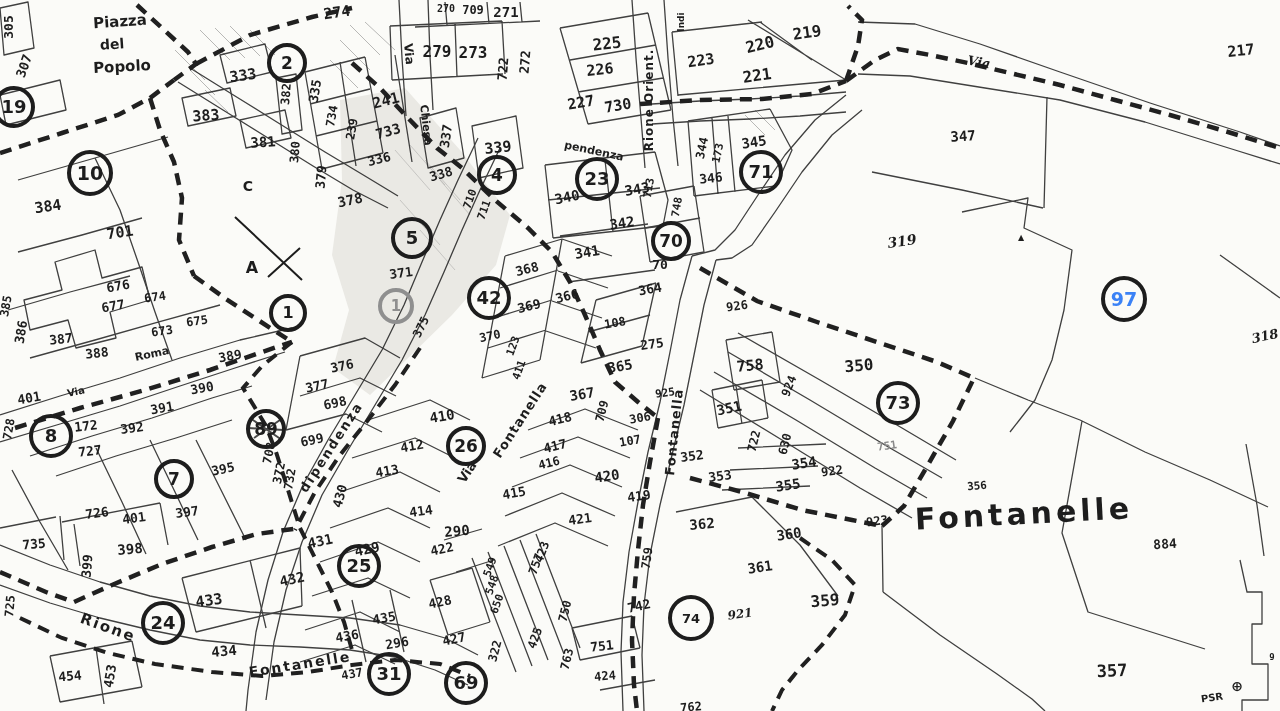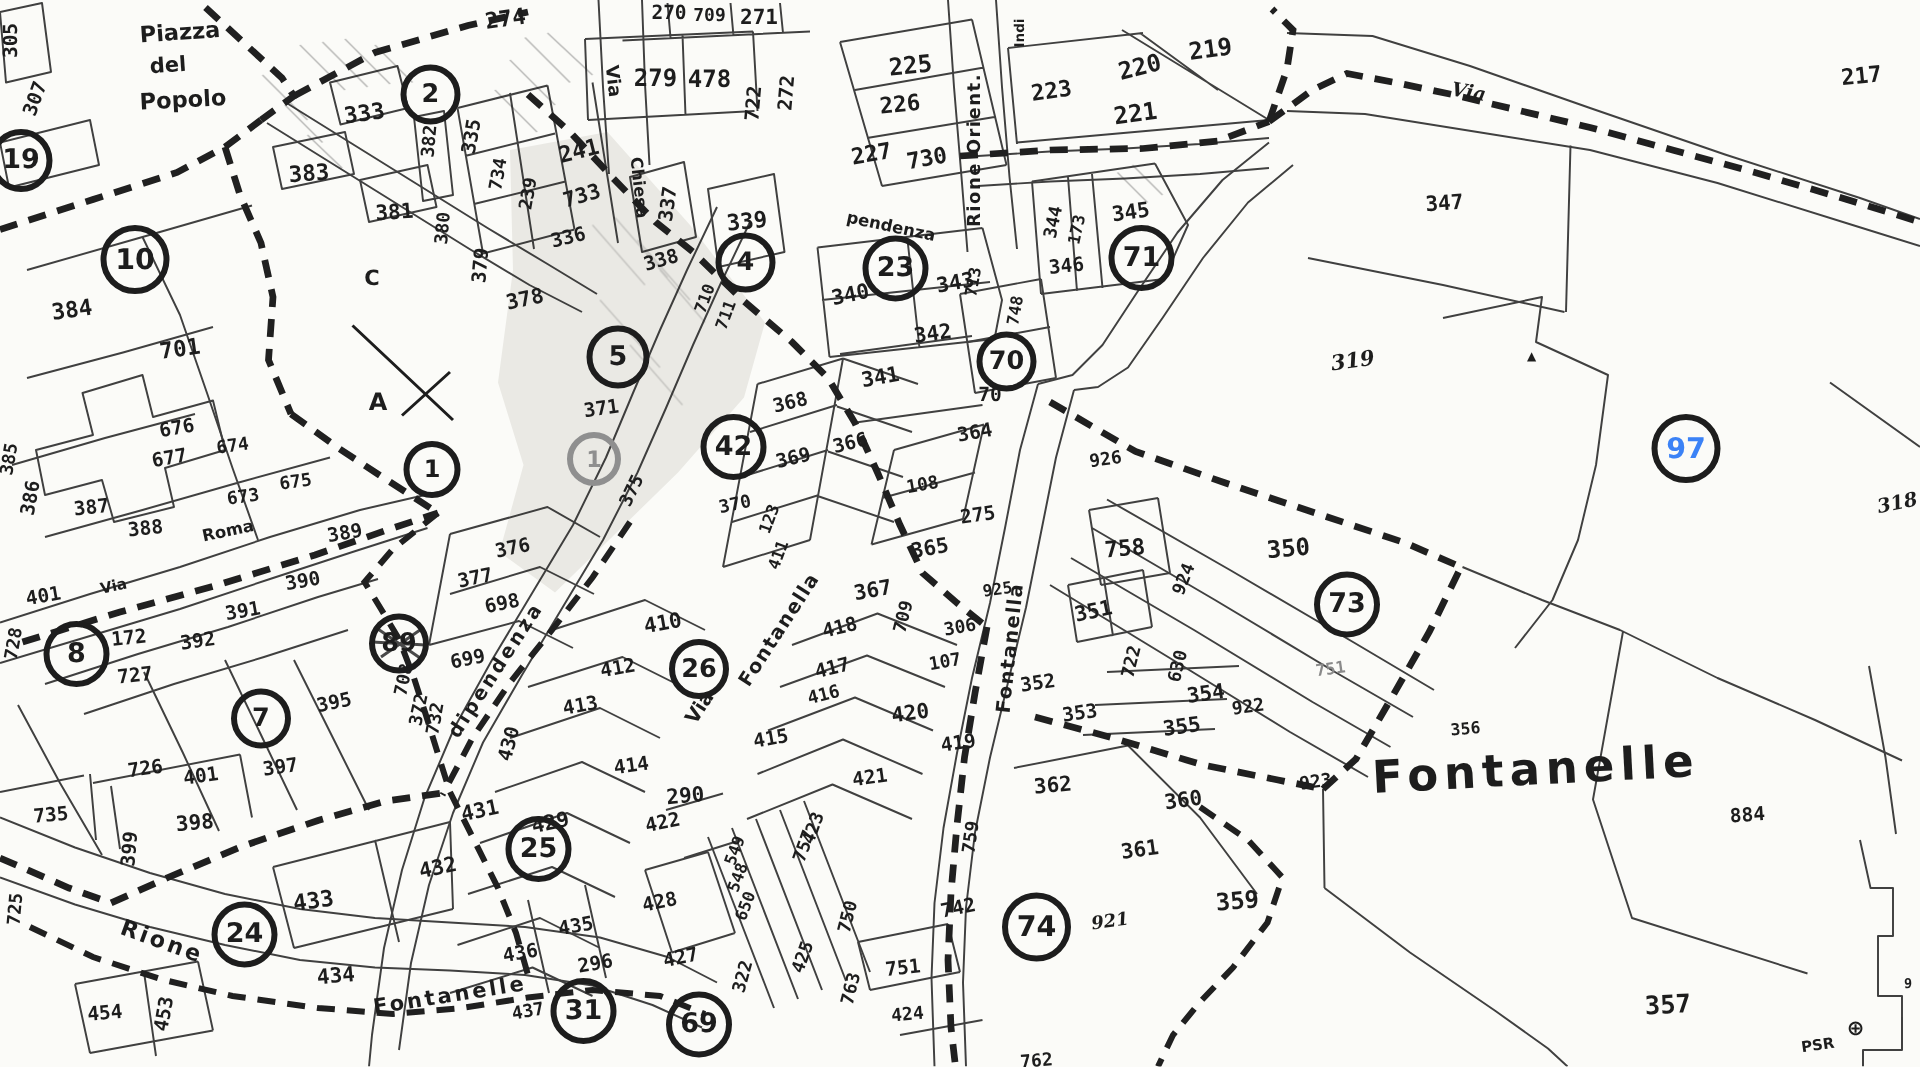--- a/index.html
+++ b/index.html
@@ -145,25 +145,25 @@
       <span class="lb" style="left: 8px; top: 27px; font-size: 13px; transform: translate(-50%, -50%) rotate(-90deg); color: rgb(29, 29, 29);">305</span>
       <span class="lb" style="left: 24px; top: 66px; font-size: 13px; transform: translate(-50%, -50%) rotate(-70deg); color: rgb(29, 29, 29);">307</span>
       <span class="lb" style="left: 243px; top: 76px; font-size: 15px; transform: translate(-50%, -50%) rotate(-8deg); color: rgb(29, 29, 29);">333</span>
       <span class="lb" style="left: 206px; top: 116px; font-size: 15px; transform: translate(-50%, -50%) rotate(-4deg); color: rgb(29, 29, 29);">383</span>
       <span class="lb" style="left: 286px; top: 94px; font-size: 12px; transform: translate(-50%, -50%) rotate(-85deg); color: rgb(29, 29, 29);">382</span>
       <span class="lb" style="left: 263px; top: 142px; font-size: 14px; transform: translate(-50%, -50%) rotate(-4deg); color: rgb(29, 29, 29);">381</span>
       <span class="lb" style="left: 295px; top: 152px; font-size: 12px; transform: translate(-50%, -50%) rotate(-85deg); color: rgb(29, 29, 29);">380</span>
       <span class="lb" style="left: 350px; top: 200px; font-size: 14px; transform: translate(-50%, -50%) rotate(-12deg); color: rgb(29, 29, 29);">378</span>
       <span class="lb" style="left: 321px; top: 177px; font-size: 13px; transform: translate(-50%, -50%) rotate(-85deg); color: rgb(29, 29, 29);">379</span>
       <span class="lb" style="left: 337px; top: 13px; font-size: 15px; transform: translate(-50%, -50%) rotate(-8deg); color: rgb(29, 29, 29);">274</span>
-      <span class="lb" style="left: 446px; top: 9px; font-size: 13px; transform: translate(-50%, -50%) rotate(0deg); color: rgb(29, 29, 29);">270</span>
+      <span class="lb" style="left: 446px; top: 9px; font-size: 10px; transform: translate(-50%, -50%) rotate(0deg); color: rgb(29, 29, 29);">270</span>
       <span class="lb" style="left: 473px; top: 10px; font-size: 12px; transform: translate(-50%, -50%) rotate(0deg); color: rgb(29, 29, 29);">709</span>
       <span class="lb" style="left: 506px; top: 12px; font-size: 14px; transform: translate(-50%, -50%) rotate(0deg); color: rgb(29, 29, 29);">271</span>
       <span class="lb" style="left: 437px; top: 52px; font-size: 16px; transform: translate(-50%, -50%) rotate(0deg); color: rgb(29, 29, 29);">279</span>
-      <span class="lb" style="left: 473px; top: 53px; font-size: 16px; transform: translate(-50%, -50%) rotate(0deg); color: rgb(29, 29, 29);">478</span>
+      <span class="lb" style="left: 473px; top: 53px; font-size: 16px; transform: translate(-50%, -50%) rotate(0deg); color: rgb(29, 29, 29);">273</span>
       <span class="lb" style="left: 503px; top: 69px; font-size: 13px; transform: translate(-50%, -50%) rotate(-85deg); color: rgb(29, 29, 29);">722</span>
       <span class="lb" style="left: 525px; top: 62px; font-size: 13px; transform: translate(-50%, -50%) rotate(-85deg); color: rgb(29, 29, 29);">272</span>
       <span class="lb" style="left: 386px; top: 101px; font-size: 15px; transform: translate(-50%, -50%) rotate(-14deg); color: rgb(29, 29, 29);">241</span>
       <span class="lb" style="left: 388px; top: 131px; font-size: 14px; transform: translate(-50%, -50%) rotate(-16deg); color: rgb(29, 29, 29);">733</span>
       <span class="lb" style="left: 379px; top: 159px; font-size: 13px; transform: translate(-50%, -50%) rotate(-14deg); color: rgb(29, 29, 29);">336</span>
       <span class="lb" style="left: 315px; top: 91px; font-size: 13px; transform: translate(-50%, -50%) rotate(-80deg); color: rgb(29, 29, 29);">335</span>
       <span class="lb" style="left: 332px; top: 116px; font-size: 12px; transform: translate(-50%, -50%) rotate(-80deg); color: rgb(29, 29, 29);">734</span>
       <span class="lb" style="left: 352px; top: 129px; font-size: 12px; transform: translate(-50%, -50%) rotate(-80deg); color: rgb(29, 29, 29);">239</span>
       <span class="lb" style="left: 446px; top: 136px; font-size: 13px; transform: translate(-50%, -50%) rotate(-82deg); color: rgb(29, 29, 29);">337</span>
       <span class="lb" style="left: 498px; top: 148px; font-size: 15px; transform: translate(-50%, -50%) rotate(-6deg); color: rgb(29, 29, 29);">339</span>
@@ -323,15 +323,15 @@
       <div class="zone" style="left: 1101px; top: 276px; width: 46px; height: 46px; border: 4px solid rgb(29, 29, 29); color: #3b82f6; font-size: 19px;">97</div>
       <div class="zone" style="left: 876px; top: 381px; width: 44px; height: 44px; border: 4px solid rgb(29, 29, 29); color: rgb(29, 29, 29); font-size: 18px;">73</div>
       <div class="zone" style="left: 29px; top: 414px; width: 44px; height: 44px; border: 4px solid rgb(29, 29, 29); color: rgb(29, 29, 29); font-size: 18px;">8</div>
       <div class="zone" style="left: 246px; top: 409px; width: 40px; height: 40px; border: 4px solid rgb(29, 29, 29); color: rgb(29, 29, 29); font-size: 17px;">89</div>
       <div class="zone" style="left: 446px; top: 426px; width: 40px; height: 40px; border: 4px solid rgb(29, 29, 29); color: rgb(29, 29, 29); font-size: 17px;">26</div>
       <div class="zone" style="left: 154px; top: 459px; width: 40px; height: 40px; border: 4px solid rgb(29, 29, 29); color: rgb(29, 29, 29); font-size: 17px;">7</div>
       <div class="zone" style="left: 141px; top: 601px; width: 44px; height: 44px; border: 4px solid rgb(29, 29, 29); color: rgb(29, 29, 29); font-size: 18px;">24</div>
       <div class="zone" style="left: 337px; top: 544px; width: 44px; height: 44px; border: 4px solid rgb(29, 29, 29); color: rgb(29, 29, 29); font-size: 18px; text-align: right;">25</div>
       <div class="zone" style="left: 367px; top: 652px; width: 44px; height: 44px; border: 4px solid rgb(29, 29, 29); color: rgb(29, 29, 29); font-size: 18px;">31</div>
       <div class="zone" style="left: 444px; top: 661px; width: 44px; height: 44px; border: 4px solid rgb(29, 29, 29); color: rgb(29, 29, 29); font-size: 18px;">69</div>
-      <div class="zone" style="left: 668px; top: 595px; width: 46px; height: 46px; border: 4px solid rgb(29, 29, 29); color: rgb(29, 29, 29); font-size: 19px;">74</div>
+      <div class="zone" style="left: 668px; top: 595px; width: 46px; height: 46px; border: 4px solid rgb(29, 29, 29); color: rgb(29, 29, 29); font-size: 13px;">74</div>
     </div>
 </div>
 
 </body></html>

